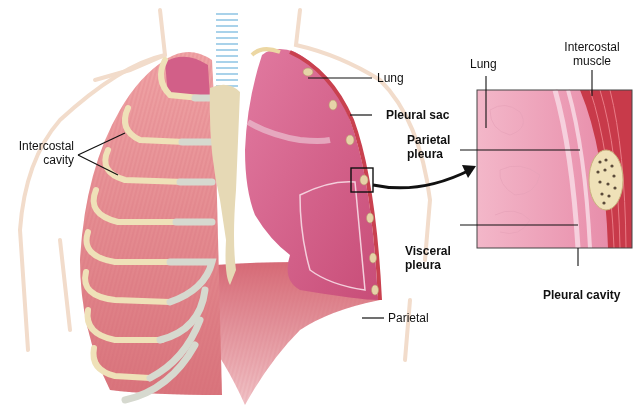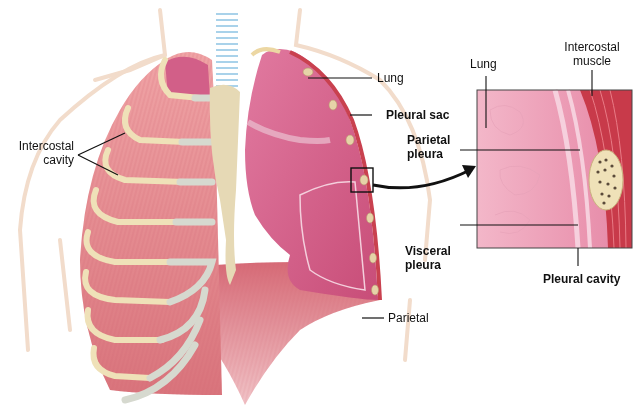--- a/index.html
+++ b/index.html
@@ -162,13 +162,13 @@
   <div>muscle</div>
 </div>
 <div class="lbl bold" style="left:407px; top:133px;">
   <div>Parietal</div>
   <div>pleura</div>
 </div>
 <div class="lbl bold" style="left:405px; top:208px;margin-top:36px;">
   <div>Visceral</div>
   <div>pleura</div>
 </div>
-<div class="lbl bold" style="left:543px; top:272px;">Pleural cavity</div>
+<div class="lbl bold" style="left:543px; top:288px;">Pleural cavity</div>
 
 </body></html>

